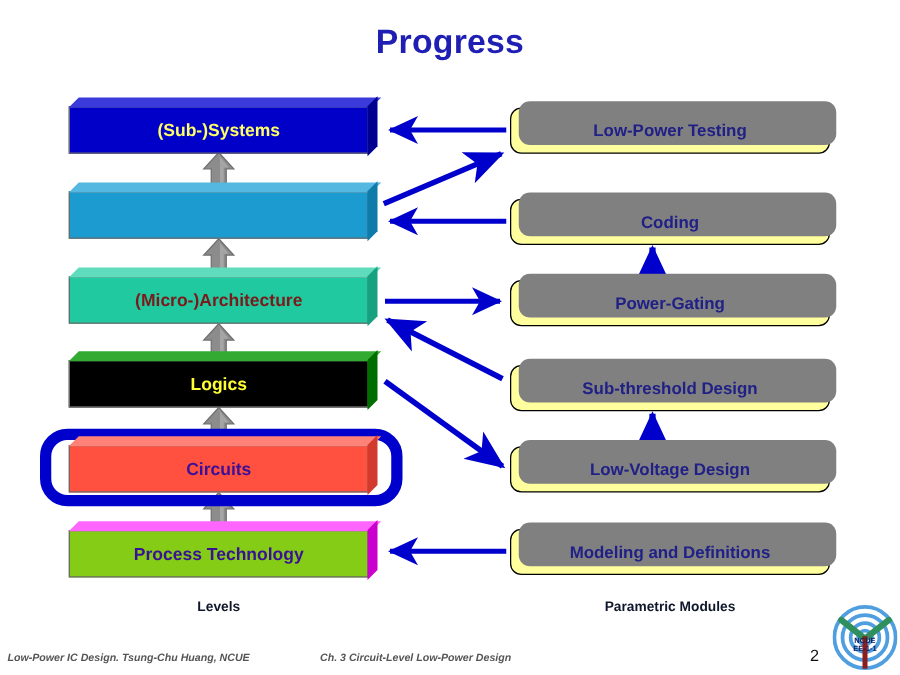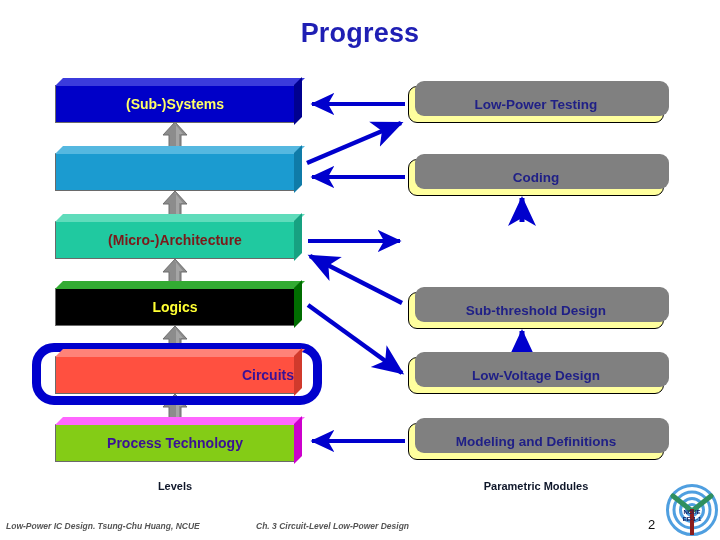--- a/index.html
+++ b/index.html
@@ -188,40 +188,43 @@
     <span class="side3d" style="height:40px;background:#17a181;"></span>
     <span class="cap">(Micro-)Architecture</span>
   </div>
 
   <div class="lvl" style="left:55px;top:288px;width:240px;height:38px;background:#000000;color:#ffff33;">
     <span class="top3d" style="width:242px;background:#33ab33;"></span>
     <span class="side3d" style="height:40px;background:#006d00;"></span>
     <span class="cap">Logics</span>
   </div>
 
-  <div class="lvl" style="left:55px;top:356px;width:240px;height:38px;background:#ff5040;color:#3a1196;justify-content:flex-end;">
+  <div class="lvl" style="left:55px;top:356px;width:240px;height:38px;background:#ff5040;color:#3a1196;">
     <span class="top3d" style="width:242px;background:#ff8278;"></span>
     <span class="side3d" style="height:40px;background:#d13a2c;"></span>
     <span class="cap">Circuits</span>
   </div>
 
   <div class="lvl" style="left:55px;top:424px;width:240px;height:38px;background:#84cc16;color:#3a1196;">
     <span class="top3d" style="width:242px;background:#ff66ff;"></span>
     <span class="side3d" style="height:40px;background:#cc00cc;"></span>
     <span class="cap">Process Technology</span>
   </div>
 
   <div class="mod" style="left:408px;top:86px;width:256px;height:37px;">
     <span>Low-Power Testing</span>
   </div>
 
   <div class="mod" style="left:408px;top:159px;width:256px;height:37px;">
     <span>Coding</span>
   </div>
 
+  <div class="mod" style="left:408px;top:224px;width:256px;height:37px;">
+    <span>Power-Gating</span>
+  </div>
 
   <div class="mod" style="left:408px;top:292px;width:256px;height:37px;">
     <span>Sub-threshold Design</span>
   </div>
 
   <div class="mod" style="left:408px;top:357px;width:256px;height:37px;">
     <span>Low-Voltage Design</span>
   </div>
 
   <div class="mod" style="left:408px;top:423px;width:256px;height:37px;">

